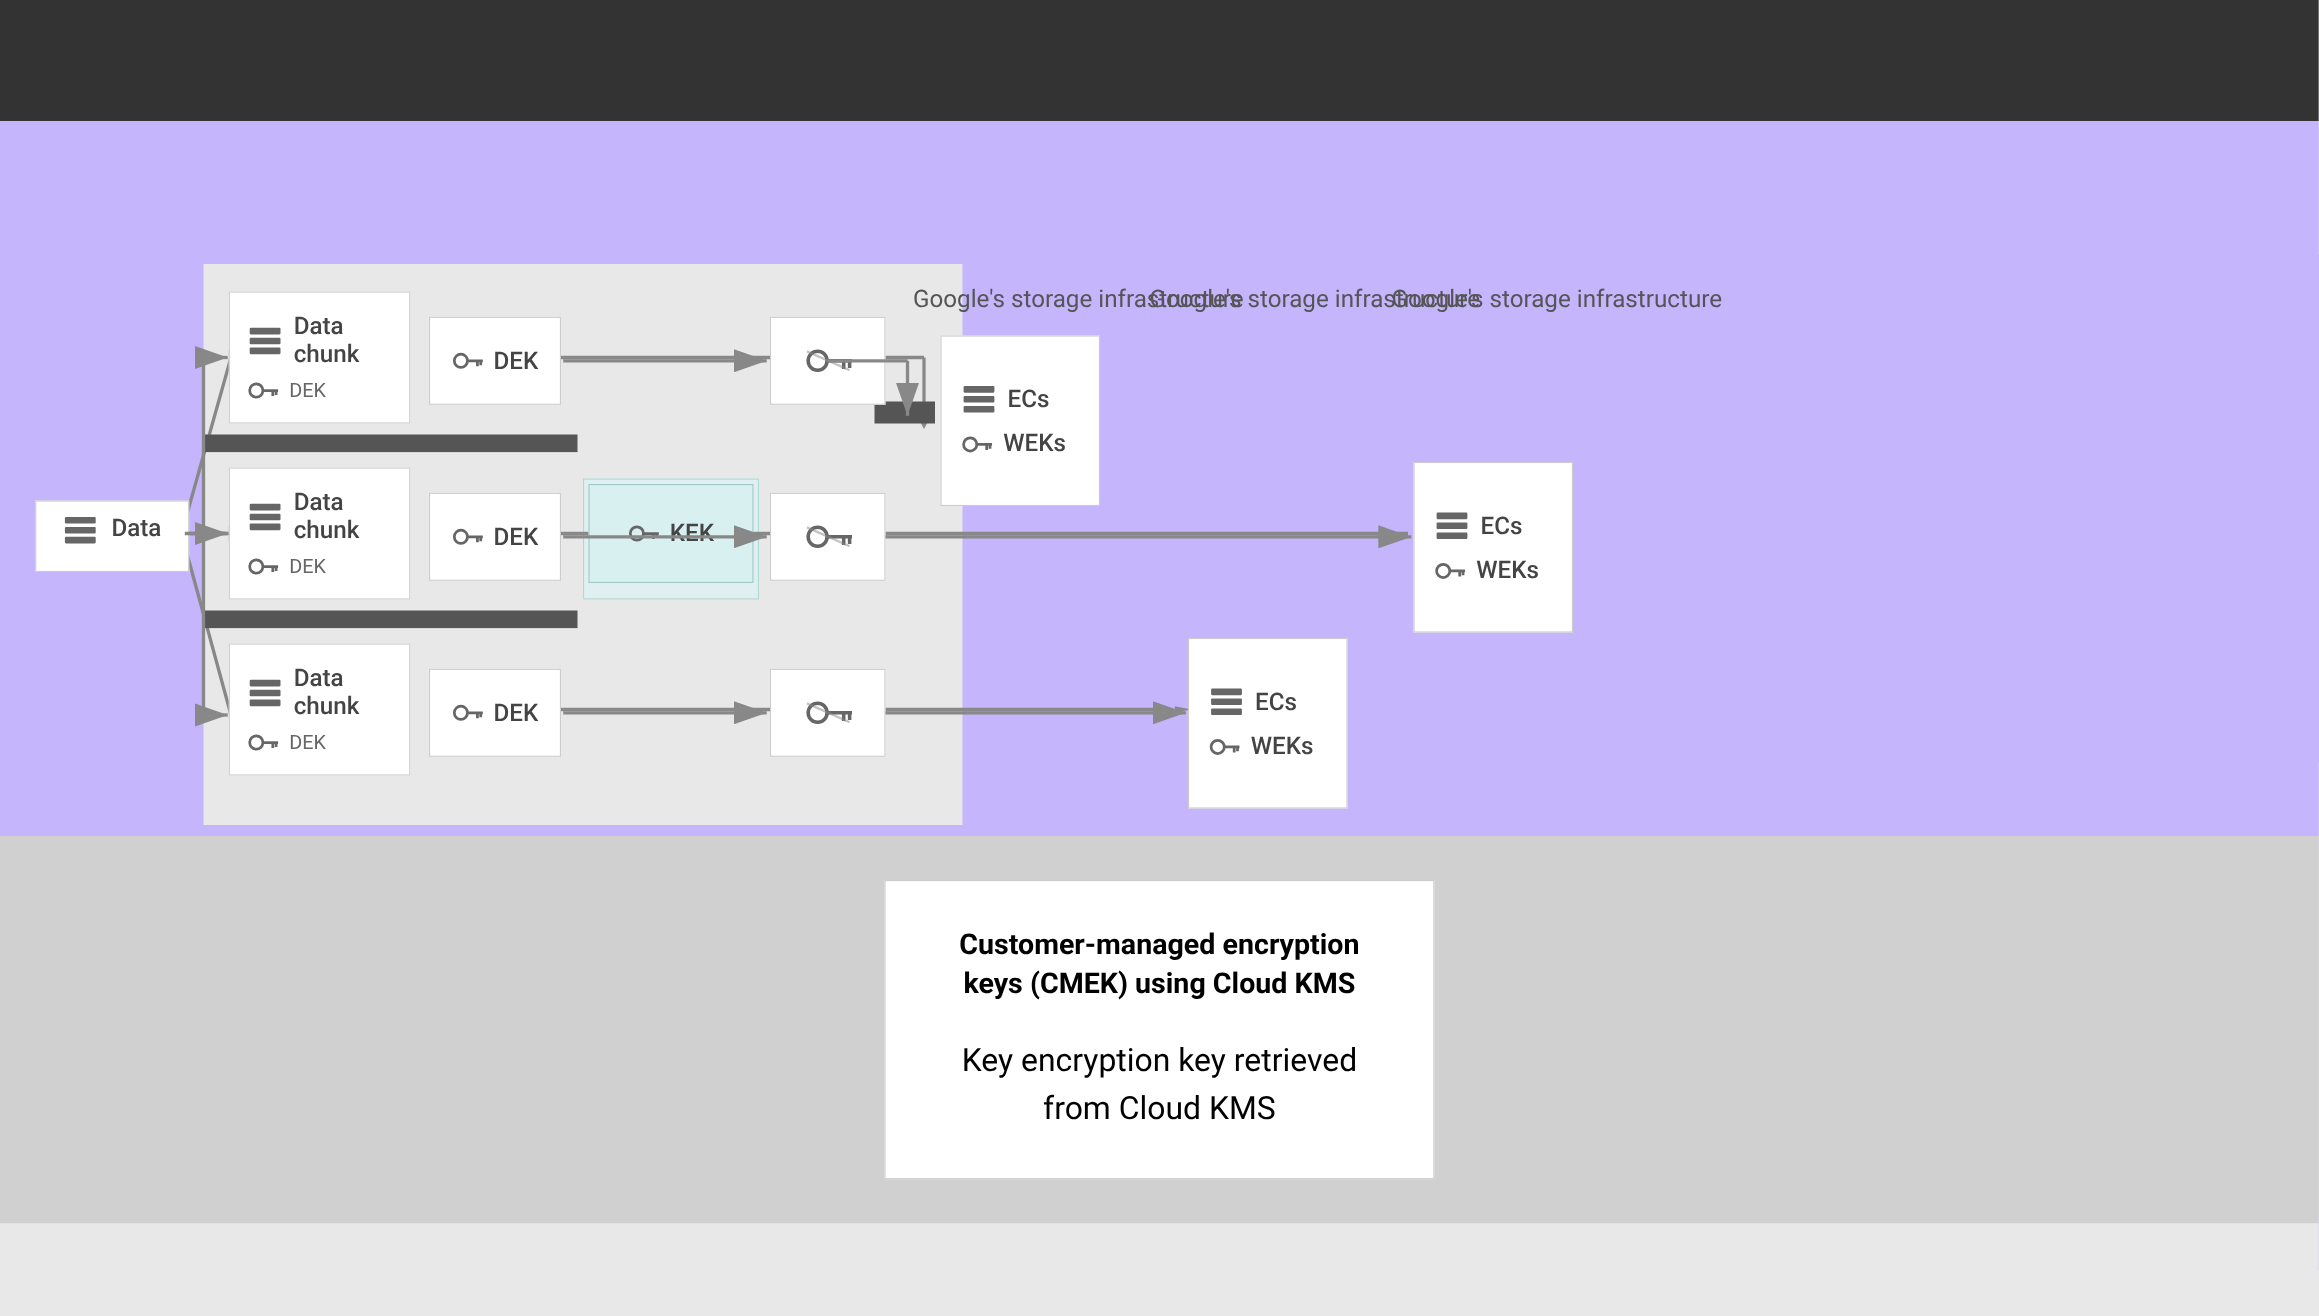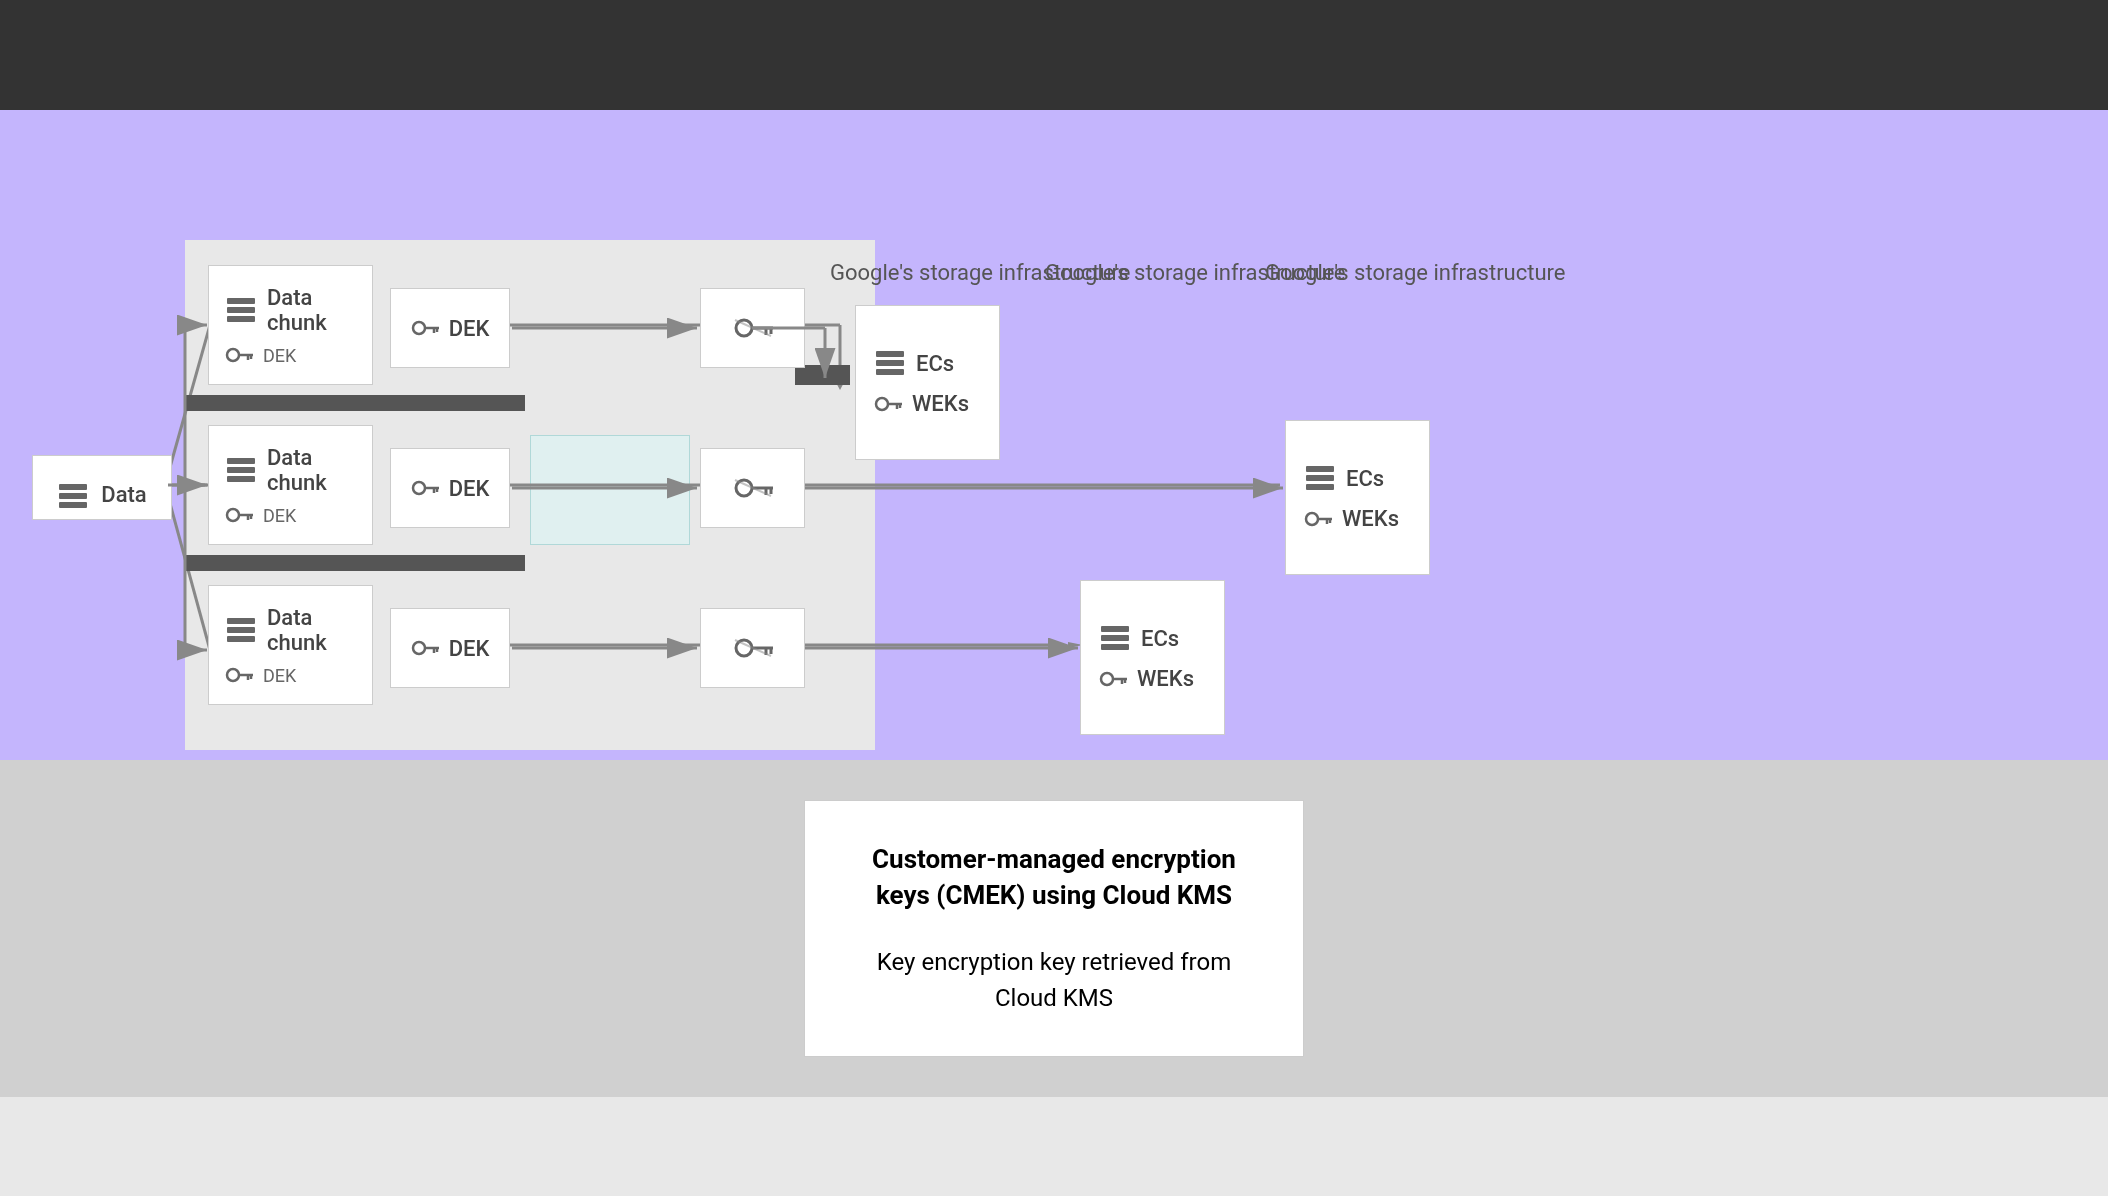--- a/index.html
+++ b/index.html
@@ -56,42 +56,42 @@
     }
 
     .legend-title {
       font-size: 26px;
       font-weight: bold;
       margin-bottom: 30px;
       line-height: 1.4;
     }
 
     .legend-text {
-      font-size: 24px;
+      font-size: 29px;
       line-height: 1.5;
     }
 
     
     .diagram-svg {
       position: absolute;
       top: 0; left: 0;
       width: 100%;
       height: 100%;
     }
 
     
     .box {
       position: absolute;
       background: white;
       border: 1px solid #ccc;
       display: flex;
       flex-direction: column;
       align-items: flex-start;
       justify-content: center;
-      padding: 26px 16px;
+      padding: 12px 16px;
     }
 
     .box-row {
       display: flex;
       align-items: center;
       gap: 10px;
     }
 
     .box-label {
       font-size: 22px;
@@ -300,20 +300,29 @@
   <div class="box" style="left:390px; top:498px; width:120px; height:80px; flex-direction:row; gap:10px; justify-content:center; align-items:center;">
     <svg class="key-icon" viewBox="0 0 28 18">
       <circle cx="8" cy="9" r="6" stroke="#666" stroke-width="2.5" fill="none"></circle>
       <line x1="14" y1="9" x2="28" y2="9" stroke="#666" stroke-width="2.5"></line>
       <line x1="23" y1="9" x2="23" y2="14" stroke="#666" stroke-width="2.5"></line>
       <line x1="26" y1="9" x2="26" y2="13" stroke="#666" stroke-width="2.5"></line>
     </svg>
     <span class="box-label">DEK</span>
   </div>
 
+  <div class="box" style="left:535px; top:330px; width:150px; height:90px; flex-direction:row; gap:10px; justify-content:center; align-items:center; background:#d8f0f0; border-color:#a0c8c8;">
+    <svg class="key-icon" viewBox="0 0 28 18">
+      <circle cx="8" cy="9" r="6" stroke="#666" stroke-width="2.5" fill="none"></circle>
+      <line x1="14" y1="9" x2="28" y2="9" stroke="#666" stroke-width="2.5"></line>
+      <line x1="23" y1="9" x2="23" y2="14" stroke="#666" stroke-width="2.5"></line>
+      <line x1="26" y1="9" x2="26" y2="13" stroke="#666" stroke-width="2.5"></line>
+    </svg>
+    <span class="box-label">KEK</span>
+  </div>
 
   <div class="box" style="left:700px; top:178px; width:105px; height:80px; justify-content:center; align-items:center;">
     <svg style="width:44px;height:28px;" viewBox="0 0 40 26">
       <circle cx="11" cy="13" r="8" stroke="#666" stroke-width="3" fill="none"></circle>
       <line x1="19" y1="13" x2="40" y2="13" stroke="#666" stroke-width="3"></line>
       <line x1="33" y1="13" x2="33" y2="20" stroke="#666" stroke-width="3"></line>
       <line x1="38" y1="13" x2="38" y2="19" stroke="#666" stroke-width="3"></line>
 
       <line x1="2" y1="5" x2="38" y2="21" stroke="#888" stroke-width="2" opacity="0.5"></line>
     </svg>

